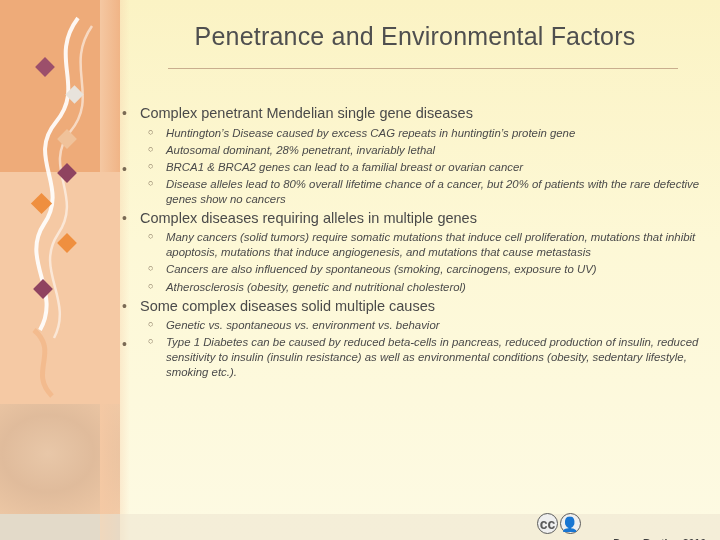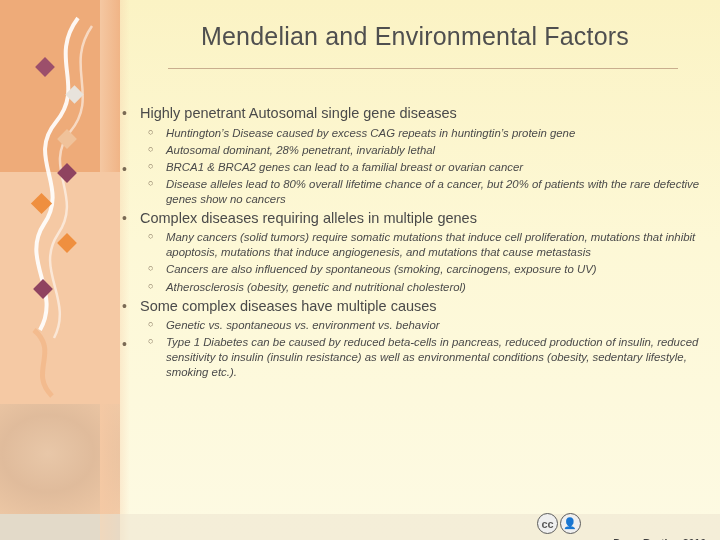--- a/index.html
+++ b/index.html
@@ -135,21 +135,21 @@
     top: 513px;
     display: flex;
     align-items: center;
     gap: 2px;
   }
   .cc-circle {
     width: 19px; height: 19px;
     border-radius: 50%;
     border: 1.6px solid #5b5b5b;
     color: #5b5b5b;
-    font-size: 11px;
+    font-size: 14px;
     font-weight: bold;
     display: flex;
     align-items: center;
     justify-content: center;
     background: #efefef;
   }
   .credit {
     position: absolute;
     right: 14px;
     top: 517px;
@@ -187,28 +187,28 @@
     <div class="sq" style="left:68px; top:88px; width:13px; height:13px; background:#e8e3dc;"></div>
     <div class="sq" style="left:60px; top:132px; width:14px; height:14px; background:#f0c29a;"></div>
     <div class="sq" style="left:60px; top:166px; width:14px; height:14px; background:#8f4360;"></div>
     <div class="sq" style="left:34px; top:196px; width:15px; height:15px; background:#ef8f3f;"></div>
     <div class="sq" style="left:60px; top:236px; width:14px; height:14px; background:#ef8f3f;"></div>
     <div class="sq" style="left:36px; top:282px; width:14px; height:14px; background:#8f4360;"></div>
 
     <div class="band-fade"></div>
   </div>
 
-  <div class="title">Mendelian and Environmental Factors</div>
+  <div class="title">Penetrance and Environmental Factors</div>
   <div class="title-rule"></div>
 
   <div class="body">
 
     <div class="l1">
       <span class="bullet">•</span>
-      <span>Highly penetrant Autosomal single gene diseases</span>
+      <span>Complex penetrant Mendelian single gene diseases</span>
     </div>
     <div class="l2">
       <span class="bullet">○</span>
       <span class="txt">Huntington’s Disease caused by excess CAG repeats in huntingtin’s protein gene</span>
     </div>
     <div class="l2">
       <span class="bullet">○</span>
       <span class="txt">Autosomal dominant, 28% penetrant, invariably lethal</span>
     </div>
 
@@ -236,21 +236,21 @@
       <span class="bullet">○</span>
       <span class="txt">Cancers are also influenced by spontaneous (smoking, carcinogens, exposure to UV)</span>
     </div>
     <div class="l2">
       <span class="bullet">○</span>
       <span class="txt">Atherosclerosis (obesity, genetic and nutritional cholesterol)</span>
     </div>
 
     <div class="l1">
       <span class="bullet">•</span>
-      <span>Some complex diseases have multiple causes</span>
+      <span>Some complex diseases solid multiple causes</span>
     </div>
     <div class="l2">
       <span class="bullet">○</span>
       <span class="txt">Genetic vs. spontaneous vs. environment vs. behavior</span>
     </div>
 
     <div class="l1">
       <span class="bullet">•</span>
     </div>
     <div class="l2">

